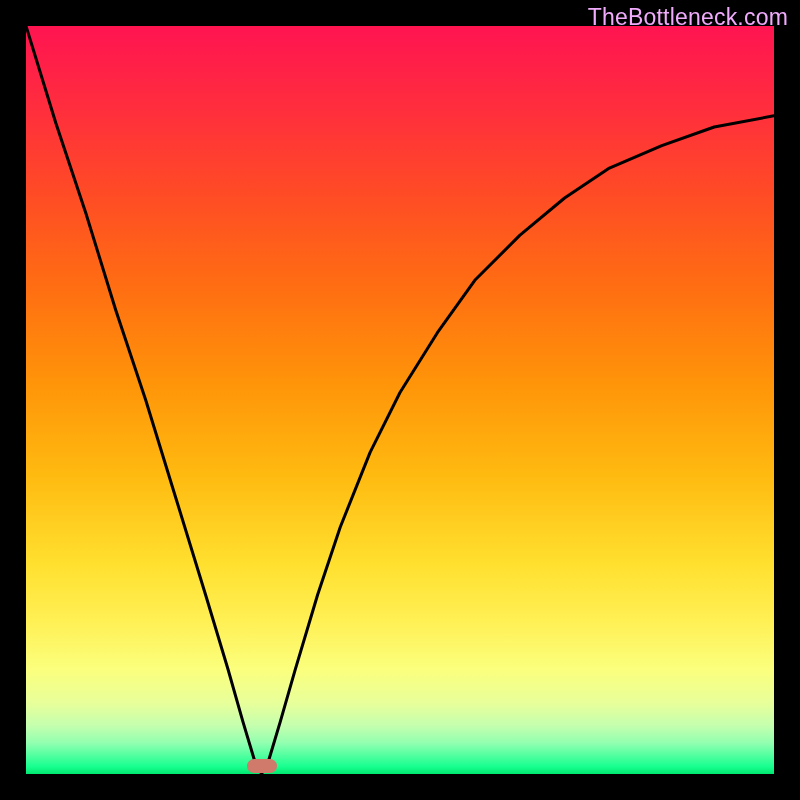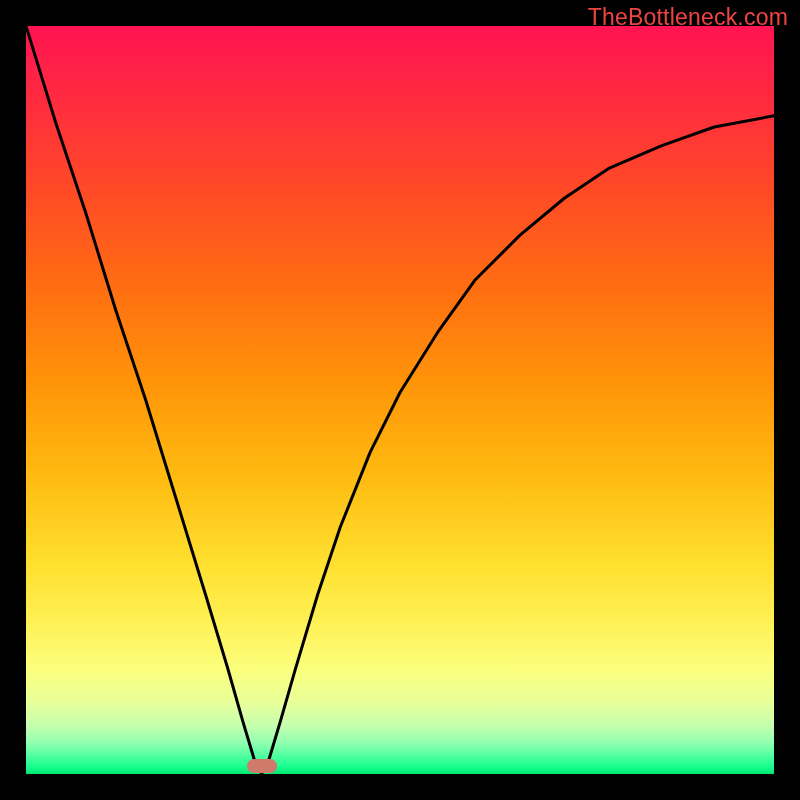--- a/index.html
+++ b/index.html
@@ -26,21 +26,21 @@
     overflow: hidden;
   }
   .gradient {
     position: absolute;
     inset: 0;
   }
   .watermark {
     position: absolute;
     top: 4px;
     right: 12px;
-    color: #ef4444;
+    color: #f0abfc;
     font-size: 23px;
     letter-spacing: 0.2px;
     font-weight: 500;
   }
   .marker {
     position: absolute;
     background: #cf7a6a;
     border-radius: 8px;
   }
   svg.curve {

